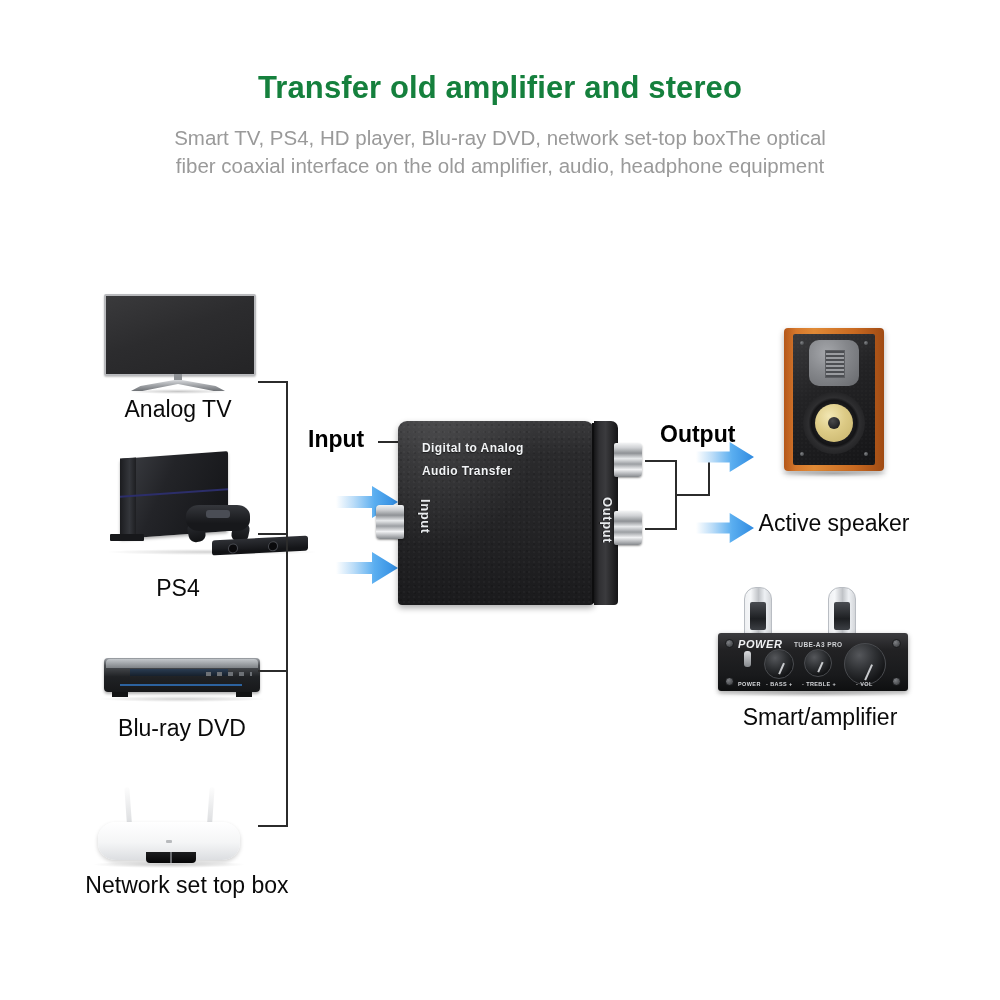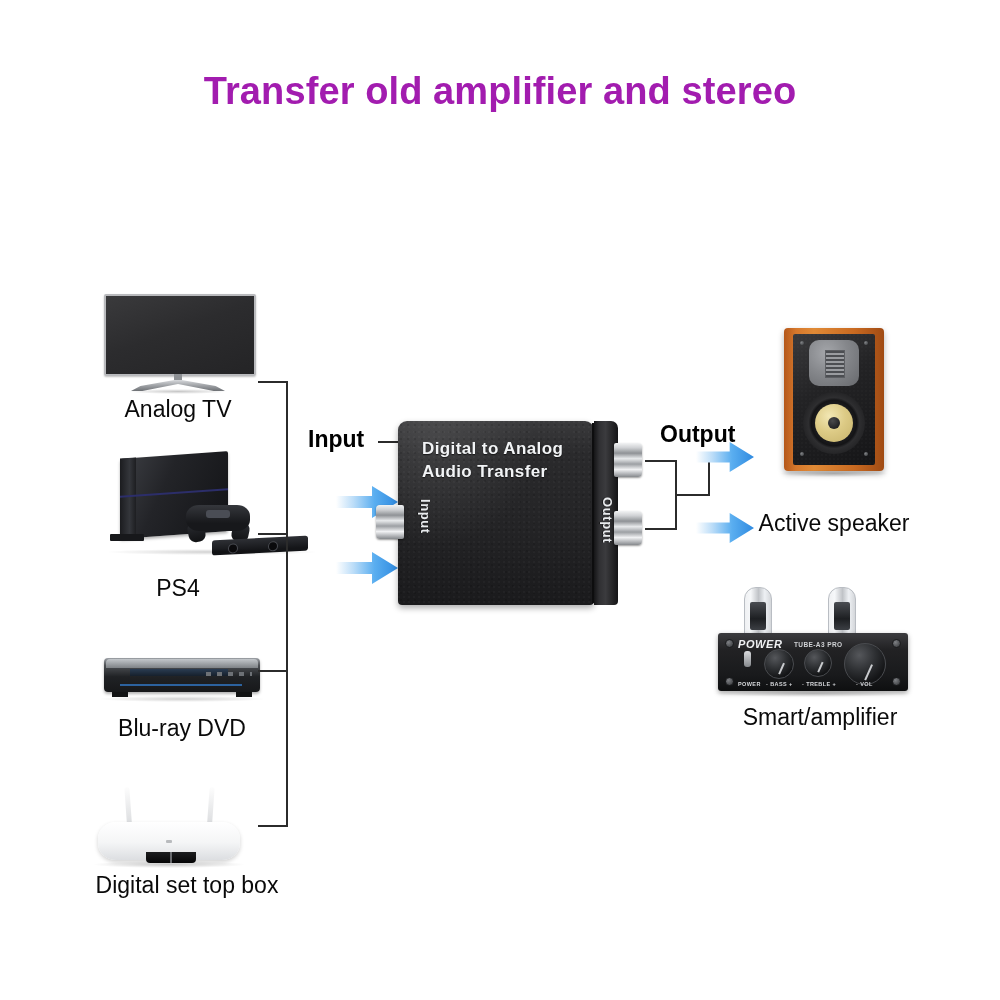--- a/index.html
+++ b/index.html
@@ -9,21 +9,21 @@
     font-family:"Liberation Sans", sans-serif;
     overflow:hidden;
     position:relative;
   }
   #stage{position:relative;width:1000px;height:1000px;}
 
   
   .title{
     position:absolute;left:0;top:70px;width:1000px;
     text-align:center;
-    font-size:38px;font-weight:bold;color:#a21caf;
+    font-size:31px;font-weight:bold;color:#15803d;
     letter-spacing:.1px;
   }
   .subtitle{
     position:absolute;left:160px;top:124px;width:680px;
     text-align:center;
     font-size:20.5px;color:#9a9a9a;line-height:28px;
     font-weight:400;
   }
 
   
@@ -197,21 +197,21 @@
   .dac-texture{
     position:absolute;left:0;top:0;width:196px;height:184px;border-radius:9px 9px 4px 4px;
     background-image:
       radial-gradient(circle at 1px 1px,rgba(255,255,255,.055) 0.6px,transparent 0.9px),
       radial-gradient(circle at 3px 4px,rgba(0,0,0,.2) 0.6px,transparent 0.9px);
     background-size:5px 5px,7px 7px;
     opacity:.85;
   }
   .dac-title{
     position:absolute;left:24px;top:16px;width:160px;
-    color:#f2f4f6;font-size:17px;font-weight:bold;line-height:23px;
+    color:#f2f4f6;font-size:12px;font-weight:bold;line-height:23px;
     letter-spacing:.4px;
     text-shadow:0 1px 1px rgba(0,0,0,.6);
   }
   .dac-vtext{
     position:absolute;color:#e9ebee;font-size:13px;font-weight:bold;
     letter-spacing:.6px;
     writing-mode:vertical-rl;
     text-shadow:0 1px 1px rgba(0,0,0,.6);
   }
   .dac-in-text{left:20px;top:78px;}
@@ -351,20 +351,21 @@
     position:absolute;left:714px;top:690px;width:198px;height:7px;
     background:radial-gradient(ellipse at center,rgba(0,0,0,.18),rgba(0,0,0,0) 72%);
   }
 </style>
 </head>
 <body>
 
 <div id="stage">
 
   <div class="title">Transfer old amplifier and stereo</div>
+  <div class="subtitle">Smart TV, PS4, HD player, Blu-ray DVD, network set-top boxThe optical fiber coaxial interface on the old amplifier, audio, headphone equipment</div>
 
   <div>
     <div class="tv-screen"></div>
     <div class="tv-neck"></div>
     <div class="tv-stand"></div>
     <div class="tv-shadow"></div>
     <div class="dev-label" style="left:78px;top:396px;width:200px;">Analog TV</div>
   </div>
 
   <div>
@@ -392,21 +393,21 @@
     <div class="dev-label" style="left:72px;top:715px;width:220px;">Blu-ray DVD</div>
   </div>
 
   <div>
     <div class="rt-ant-l"></div>
     <div class="rt-ant-r"></div>
     <div class="rt-body"></div>
     <div class="rt-led"></div>
     <div class="rt-vent"></div>
     <div class="rt-shadow"></div>
-    <div class="dev-label" style="left:42px;top:872px;width:290px;">Digital set top box</div>
+    <div class="dev-label" style="left:42px;top:872px;width:290px;">Network set top box</div>
   </div>
 
   <div>
     <div class="ln v" style="left:286px;top:381px;height:445px;"></div>
     <div class="ln h" style="left:258px;top:381px;width:30px;"></div>
     <div class="ln h" style="left:258px;top:533px;width:30px;"></div>
     <div class="ln h" style="left:258px;top:670px;width:30px;"></div>
     <div class="ln h" style="left:258px;top:825px;width:30px;"></div>
   </div>
 

